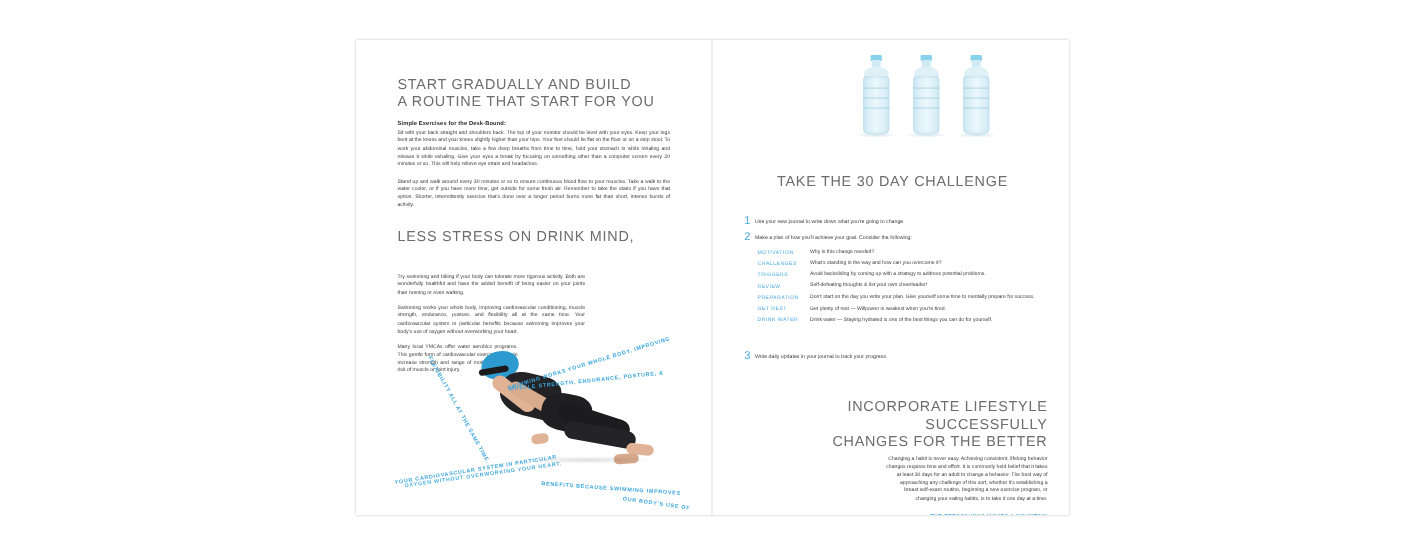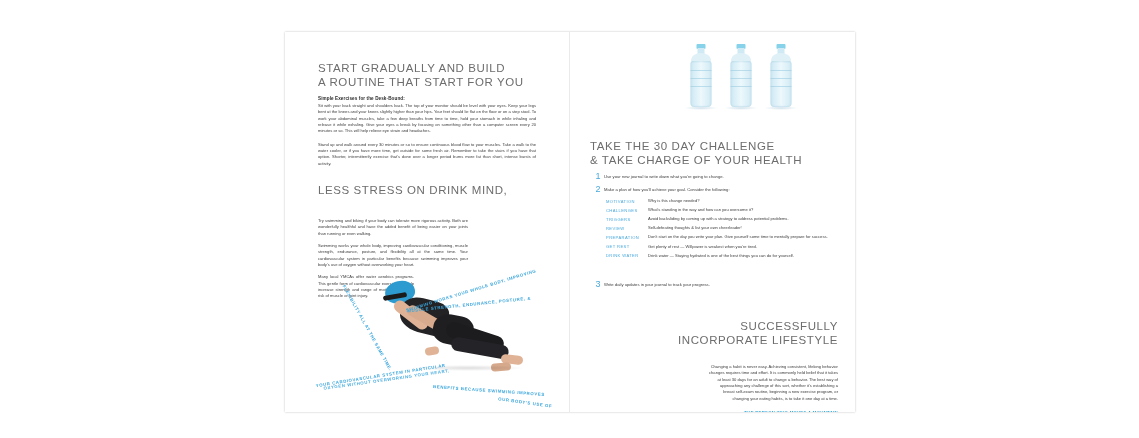--- a/index.html
+++ b/index.html
@@ -48,21 +48,21 @@
   }
   .sw-body{position:absolute;}
 
   
   .curve{
     position:absolute;
     font-size:4.3px;letter-spacing:.6px;font-weight:bold;
     color:#3aa6dd;white-space:nowrap;
   }
   #bottles{position:absolute;left:110px;top:12px;width:140px;height:70px;}
-  #right-headline{top:108px;left:20px;width:248px;text-align:left;}
+  #right-headline{top:108px;left:20px;width:248px;text-align:center;}
   .numlist{position:absolute;left:22px;top:140px;width:245px;}
   .numrow{display:flex;align-items:flex-start;margin-bottom:4px;}
   .num{
     font-size:9px;color:#4aa9dd;font-weight:300;width:12px;flex:0 0 12px;
     line-height:1;text-align:center;
   }
   .numtext{font-size:4.2px;color:#3c3c3c;line-height:1.5;padding-top:2px;}
 
   .deftable{position:absolute;left:36px;top:166px;width:232px;}
   .defrow{display:flex;margin-bottom:3.2px;}
@@ -184,21 +184,20 @@
           <div class="b-body"></div>
           <div class="b-rib" style="top:26px"></div>
           <div class="b-rib" style="top:34px"></div>
           <div class="b-rib" style="top:42px"></div>
           <div class="b-shadow"></div>
         </div>
       </div>
 
       <div class="headline h-light" id="right-headline" style="position:absolute;">
         <em>TAKE THE 30 DAY CHALLENGE</em>
-        <em>&amp; TAKE CHARGE OF YOUR HEALTH</em>
       </div>
 
       <div class="numlist">
         <div class="numrow">
           <div class="num">1</div>
           <div class="numtext">Use your new journal to write down what you're going to change.</div>
         </div>
         <div class="numrow">
           <div class="num">2</div>
           <div class="numtext">Make a plan of how you'll achieve your goal. Consider the following:</div>
@@ -237,22 +236,23 @@
       </div>
 
       <div class="numlist" style="top:248px">
         <div class="numrow">
           <div class="num">3</div>
           <div class="numtext">Write daily updates in your journal to track your progress.</div>
         </div>
       </div>
 
       <div class="headline h-light" id="right-headline-2">
+        <em>INCORPORATE  LIFESTYLE</em>
         <em>SUCCESSFULLY</em>
-        <em>INCORPORATE  LIFESTYLE</em>
+        <em>CHANGES FOR THE BETTER</em>
       </div>
 
       <div id="right-body-2">Changing a habit is never easy. Achieving consistent, lifelong behavior changes requires time and effort. It is commonly held belief that it takes at least 30 days for an adult to change a behavior. The best way of approaching any challenge of this sort, whether it's establishing a breast self-exam routine, beginning a new exercise program, or changing your eating habits, is to take it one day at a time.</div>
 
       <div id="quote">
         <div class="quote-text">THE PERSON WHO MOVES A MOUNTAIN</div>
 
       </div>
     </div>
 

